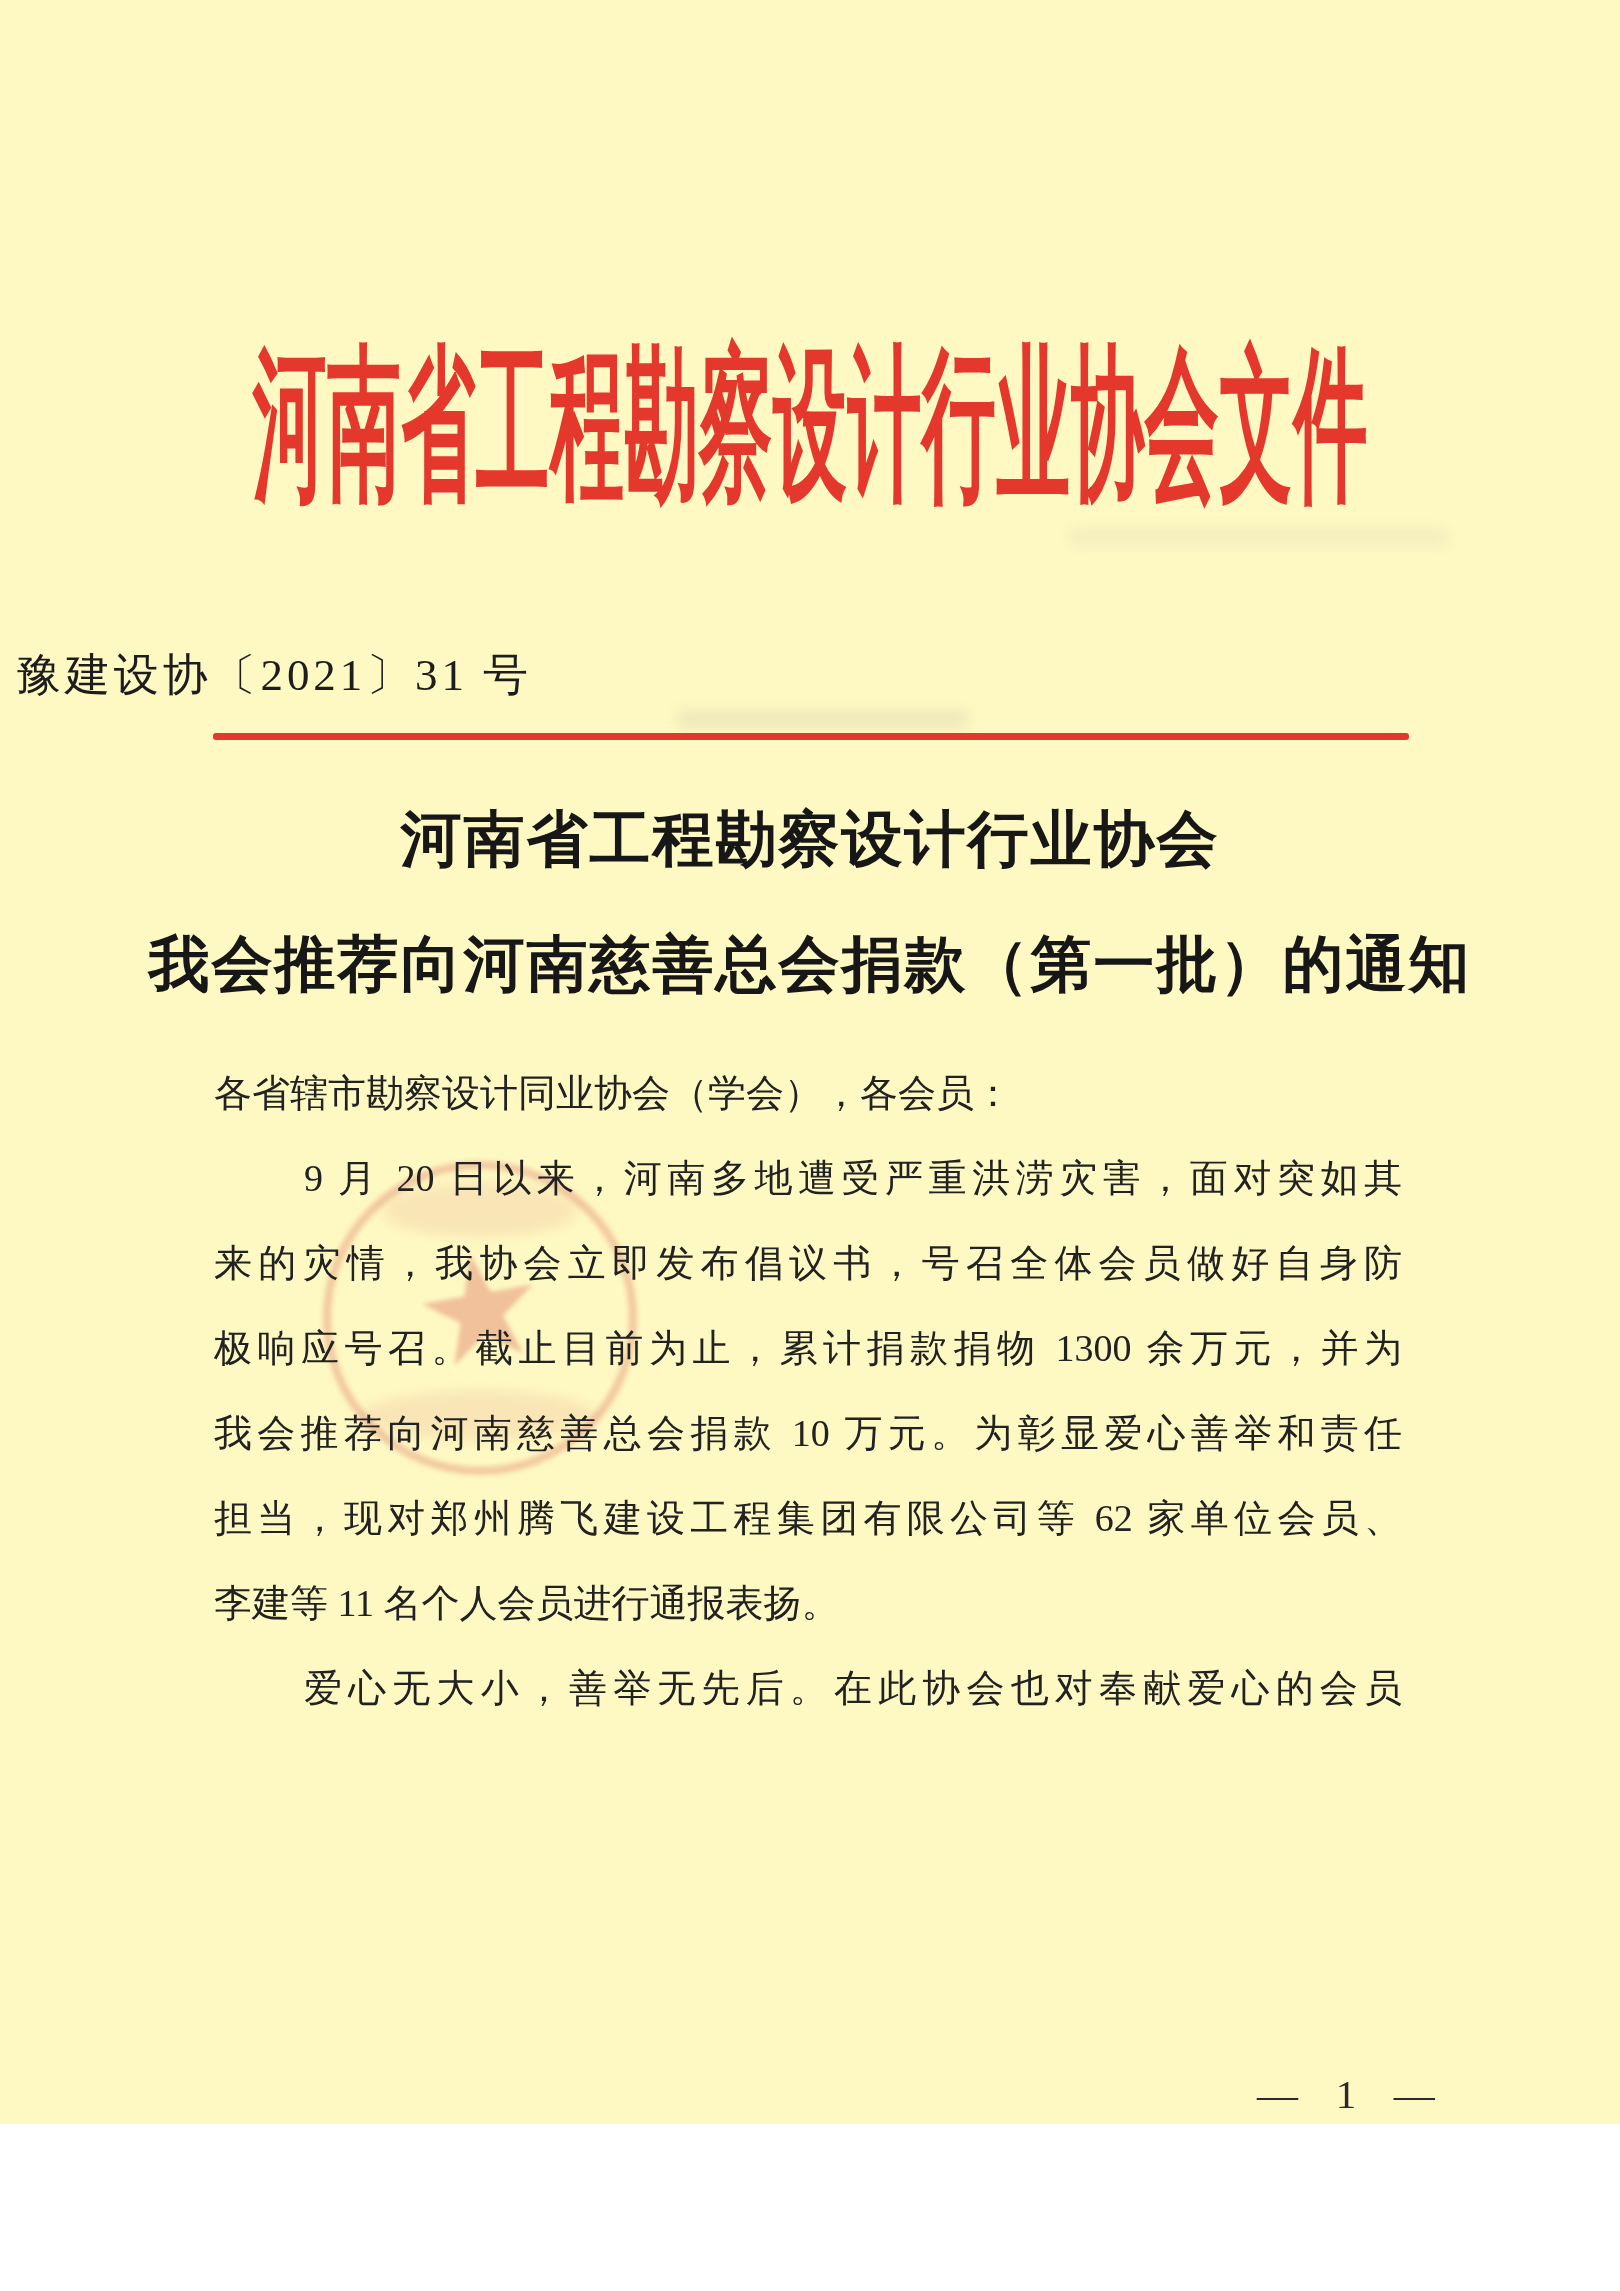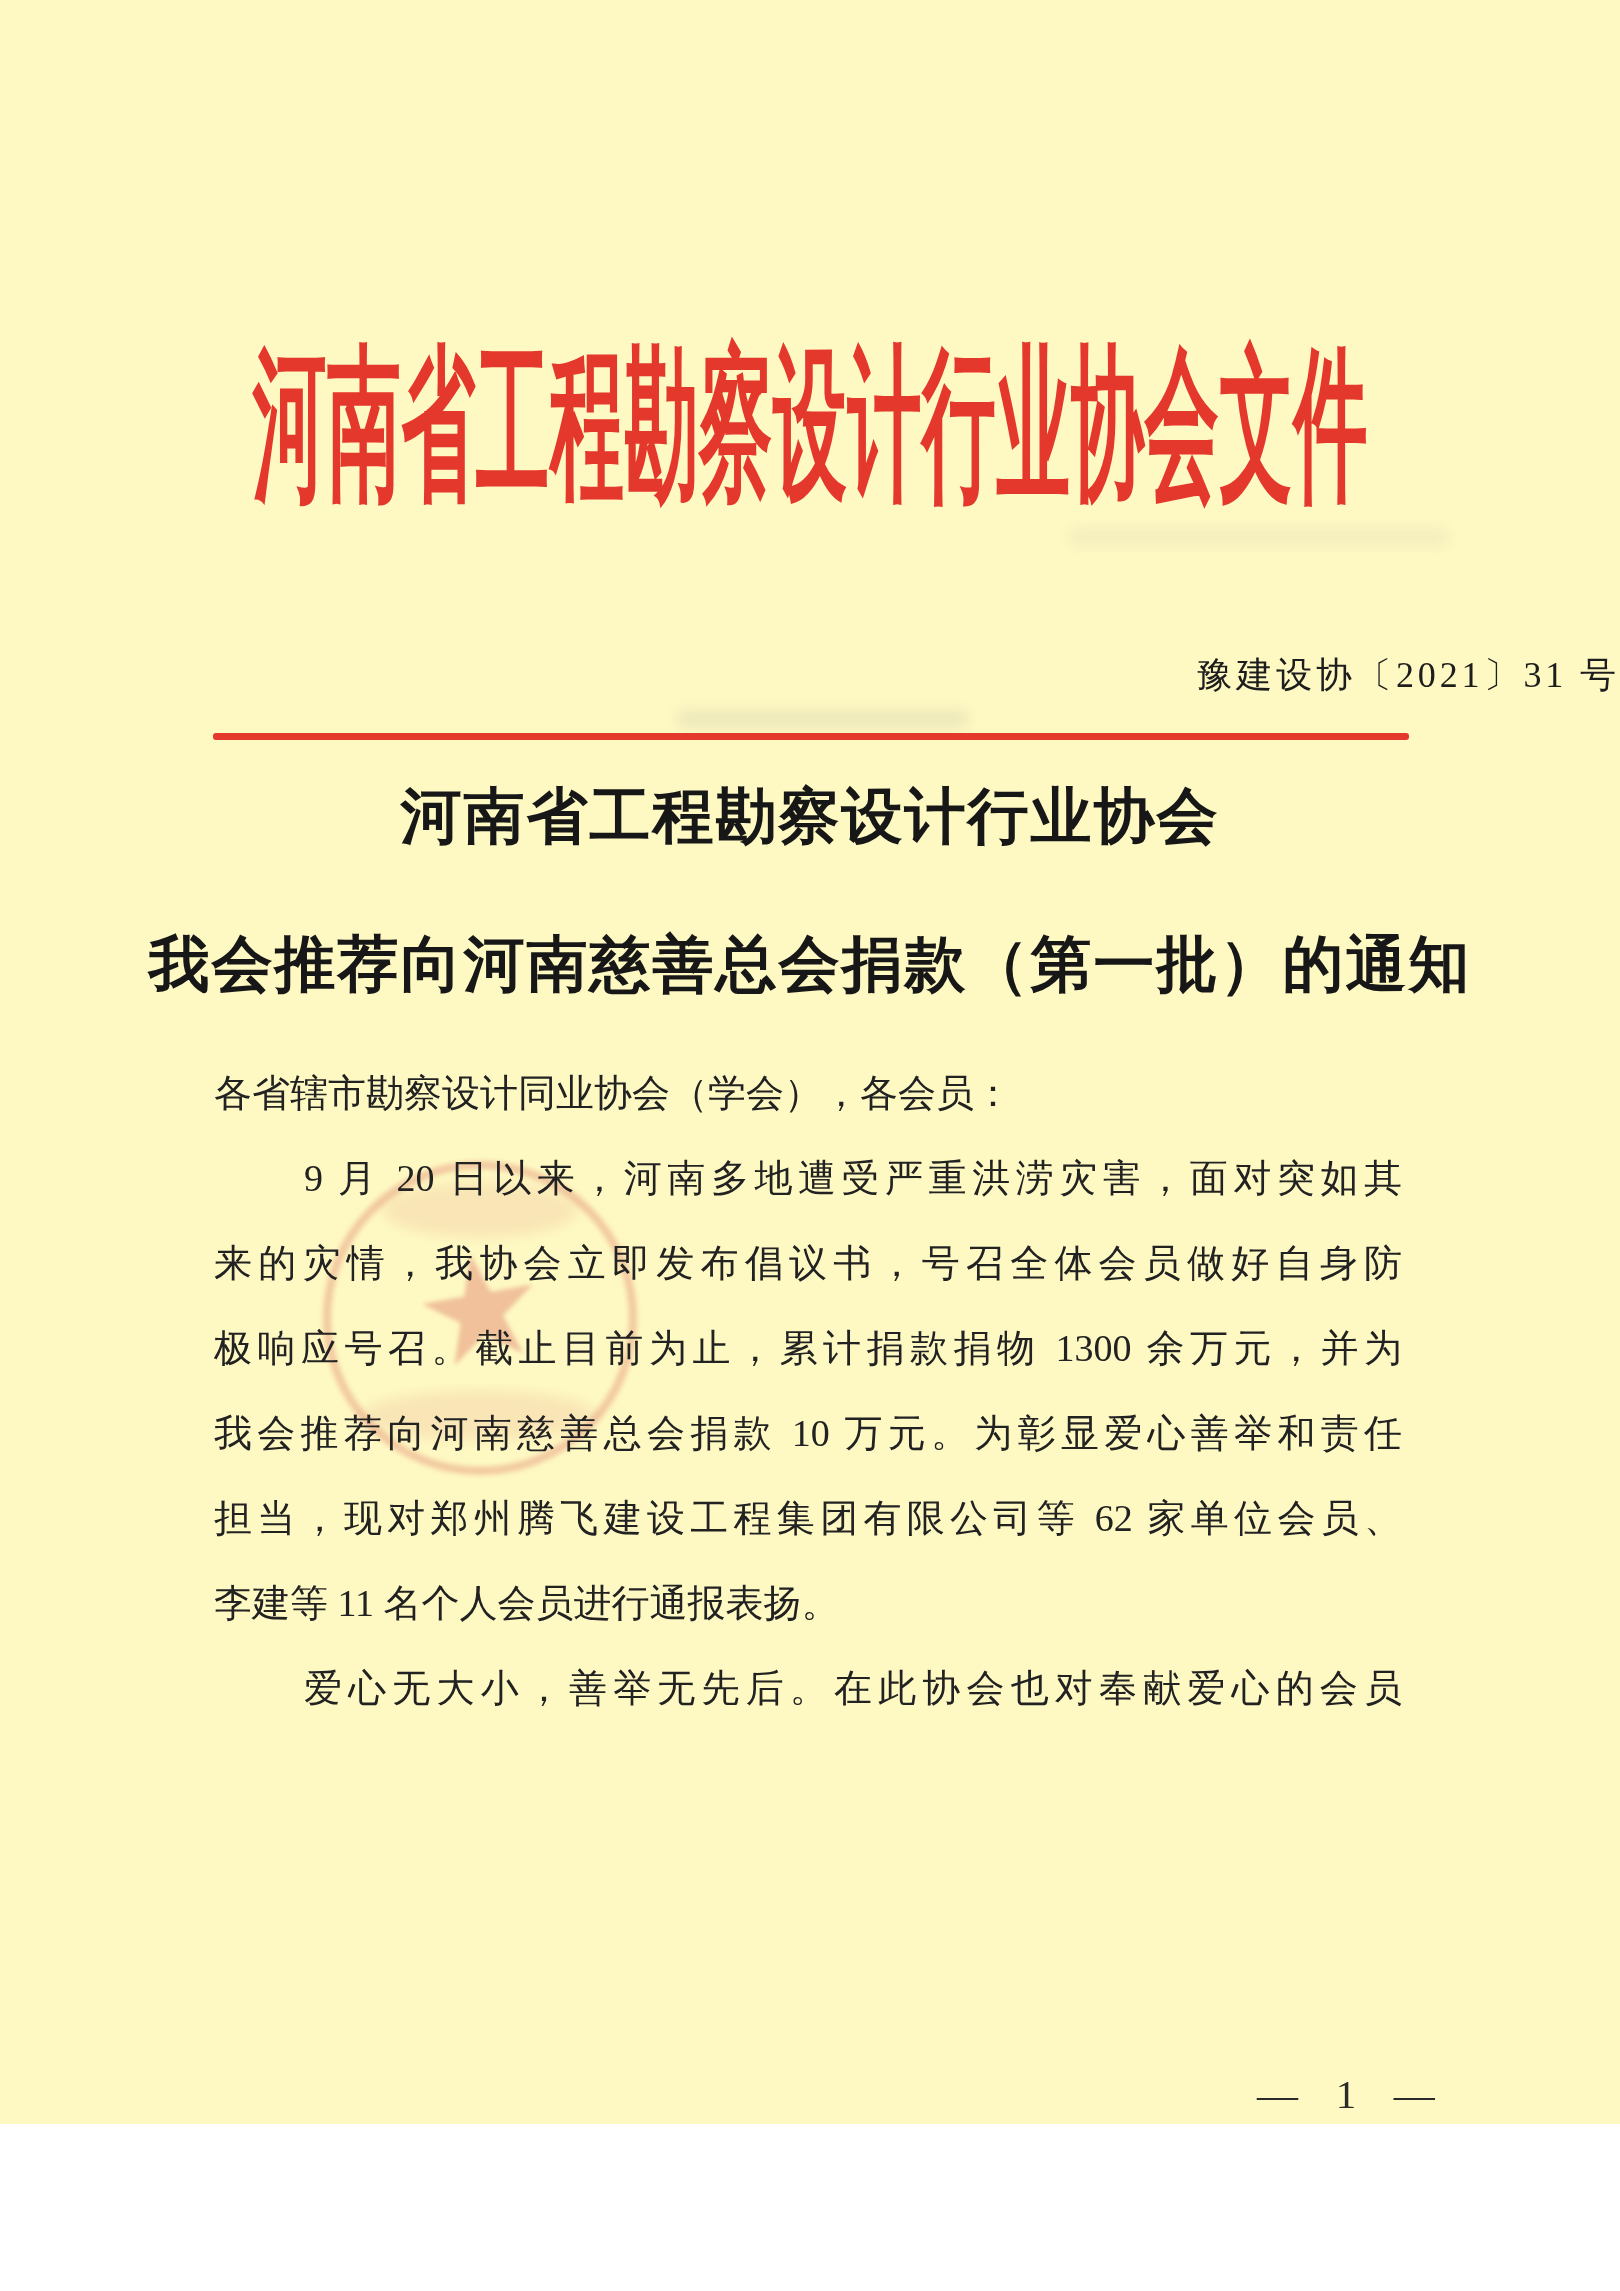--- a/index.html
+++ b/index.html
@@ -20,41 +20,42 @@
     font-weight:700;
     font-size:167px;
     line-height:1;
     white-space:nowrap;
     transform:scaleX(0.44);
     letter-spacing:2px;
   }
   
   .doc-number{
     position:absolute;left:0;right:0;top:647px;
-    text-align:right;
-    font-size:36px;line-height:57px;
+    text-align:left;
+    font-size:45px;line-height:57px;
     color:#1d1d1d;
     letter-spacing:3.9px;
+    padding-left:16px;
   }
   
   .red-rule{
     position:absolute;left:213px;top:733px;width:1196px;height:6.9px;
     border-radius:2.9px;
   }
   
   .title{
     position:absolute;left:0;right:0;
     text-align:center;
     font-weight:700;
     font-size:61px;line-height:76px;
     color:#171717;
     letter-spacing:2px;
     margin:0;
   }
-  .title1{top:779px;}
+  .title1{top:802px;}
   .title2{top:927px;}
   
   .body-block{
     position:absolute;left:214px;top:1051px;width:1188px;
     color:#222;
     z-index:2;
   }
   .body-line{
     height:85px;line-height:85px;
     font-size:38px;

